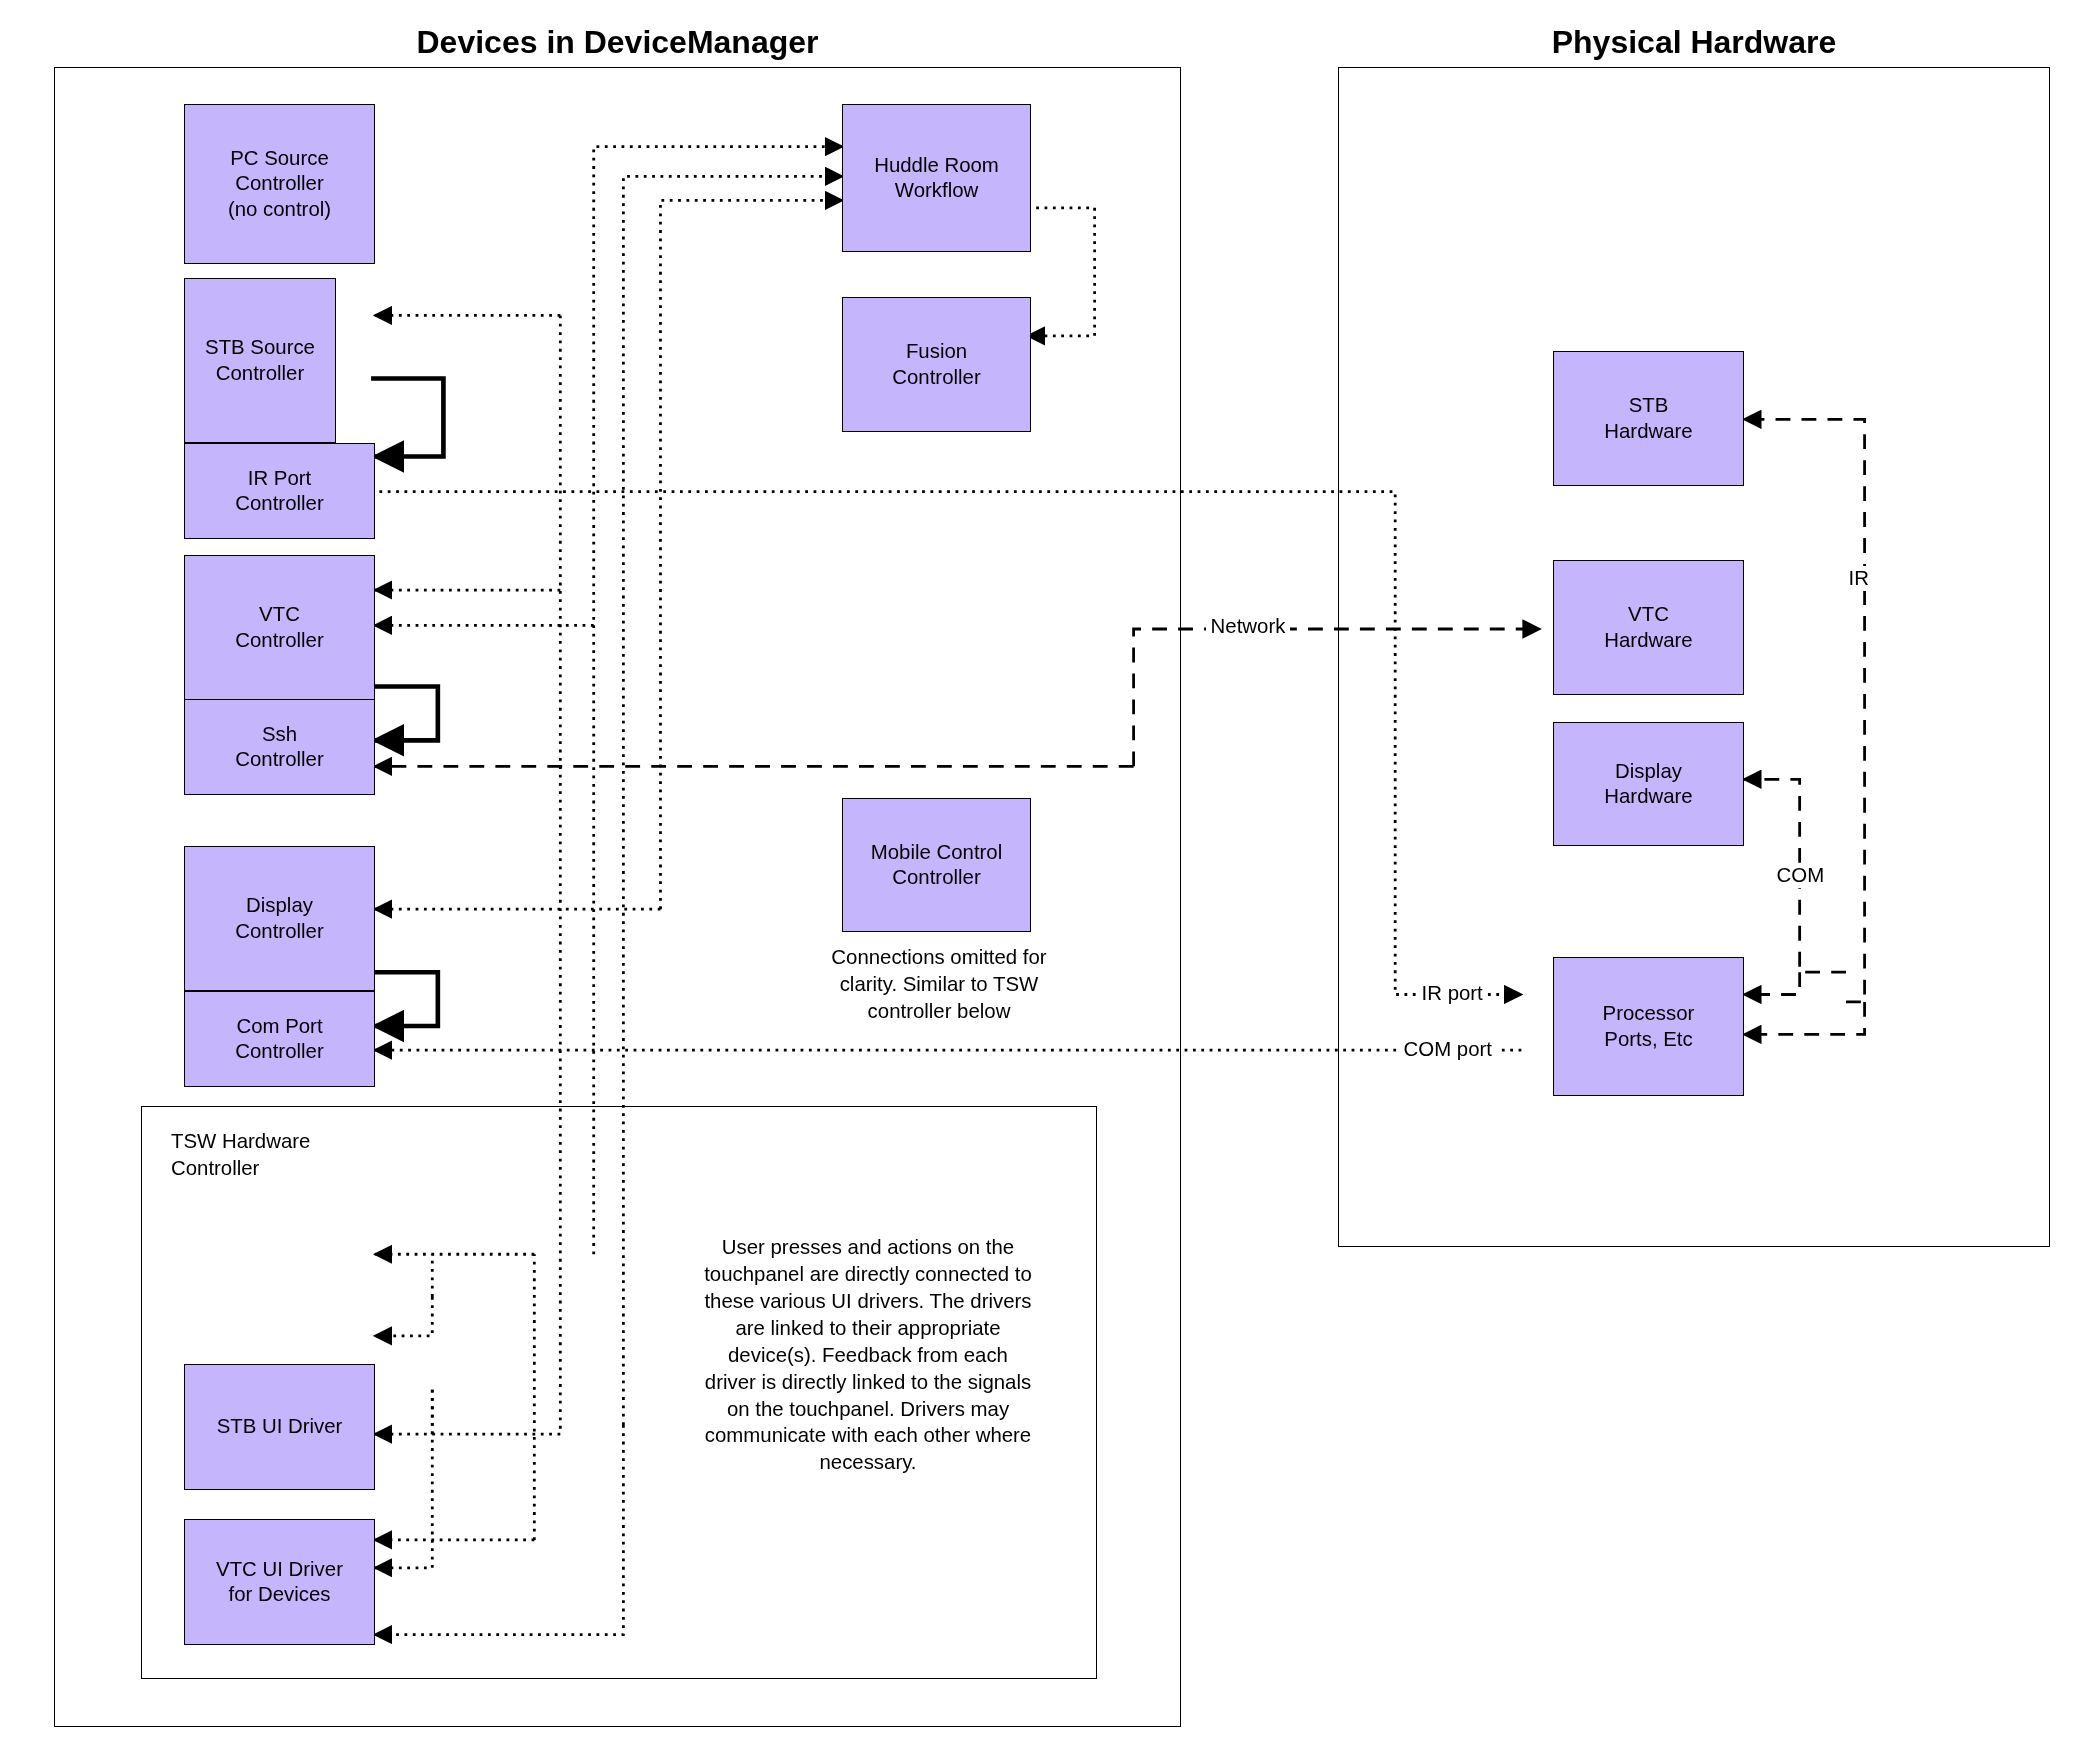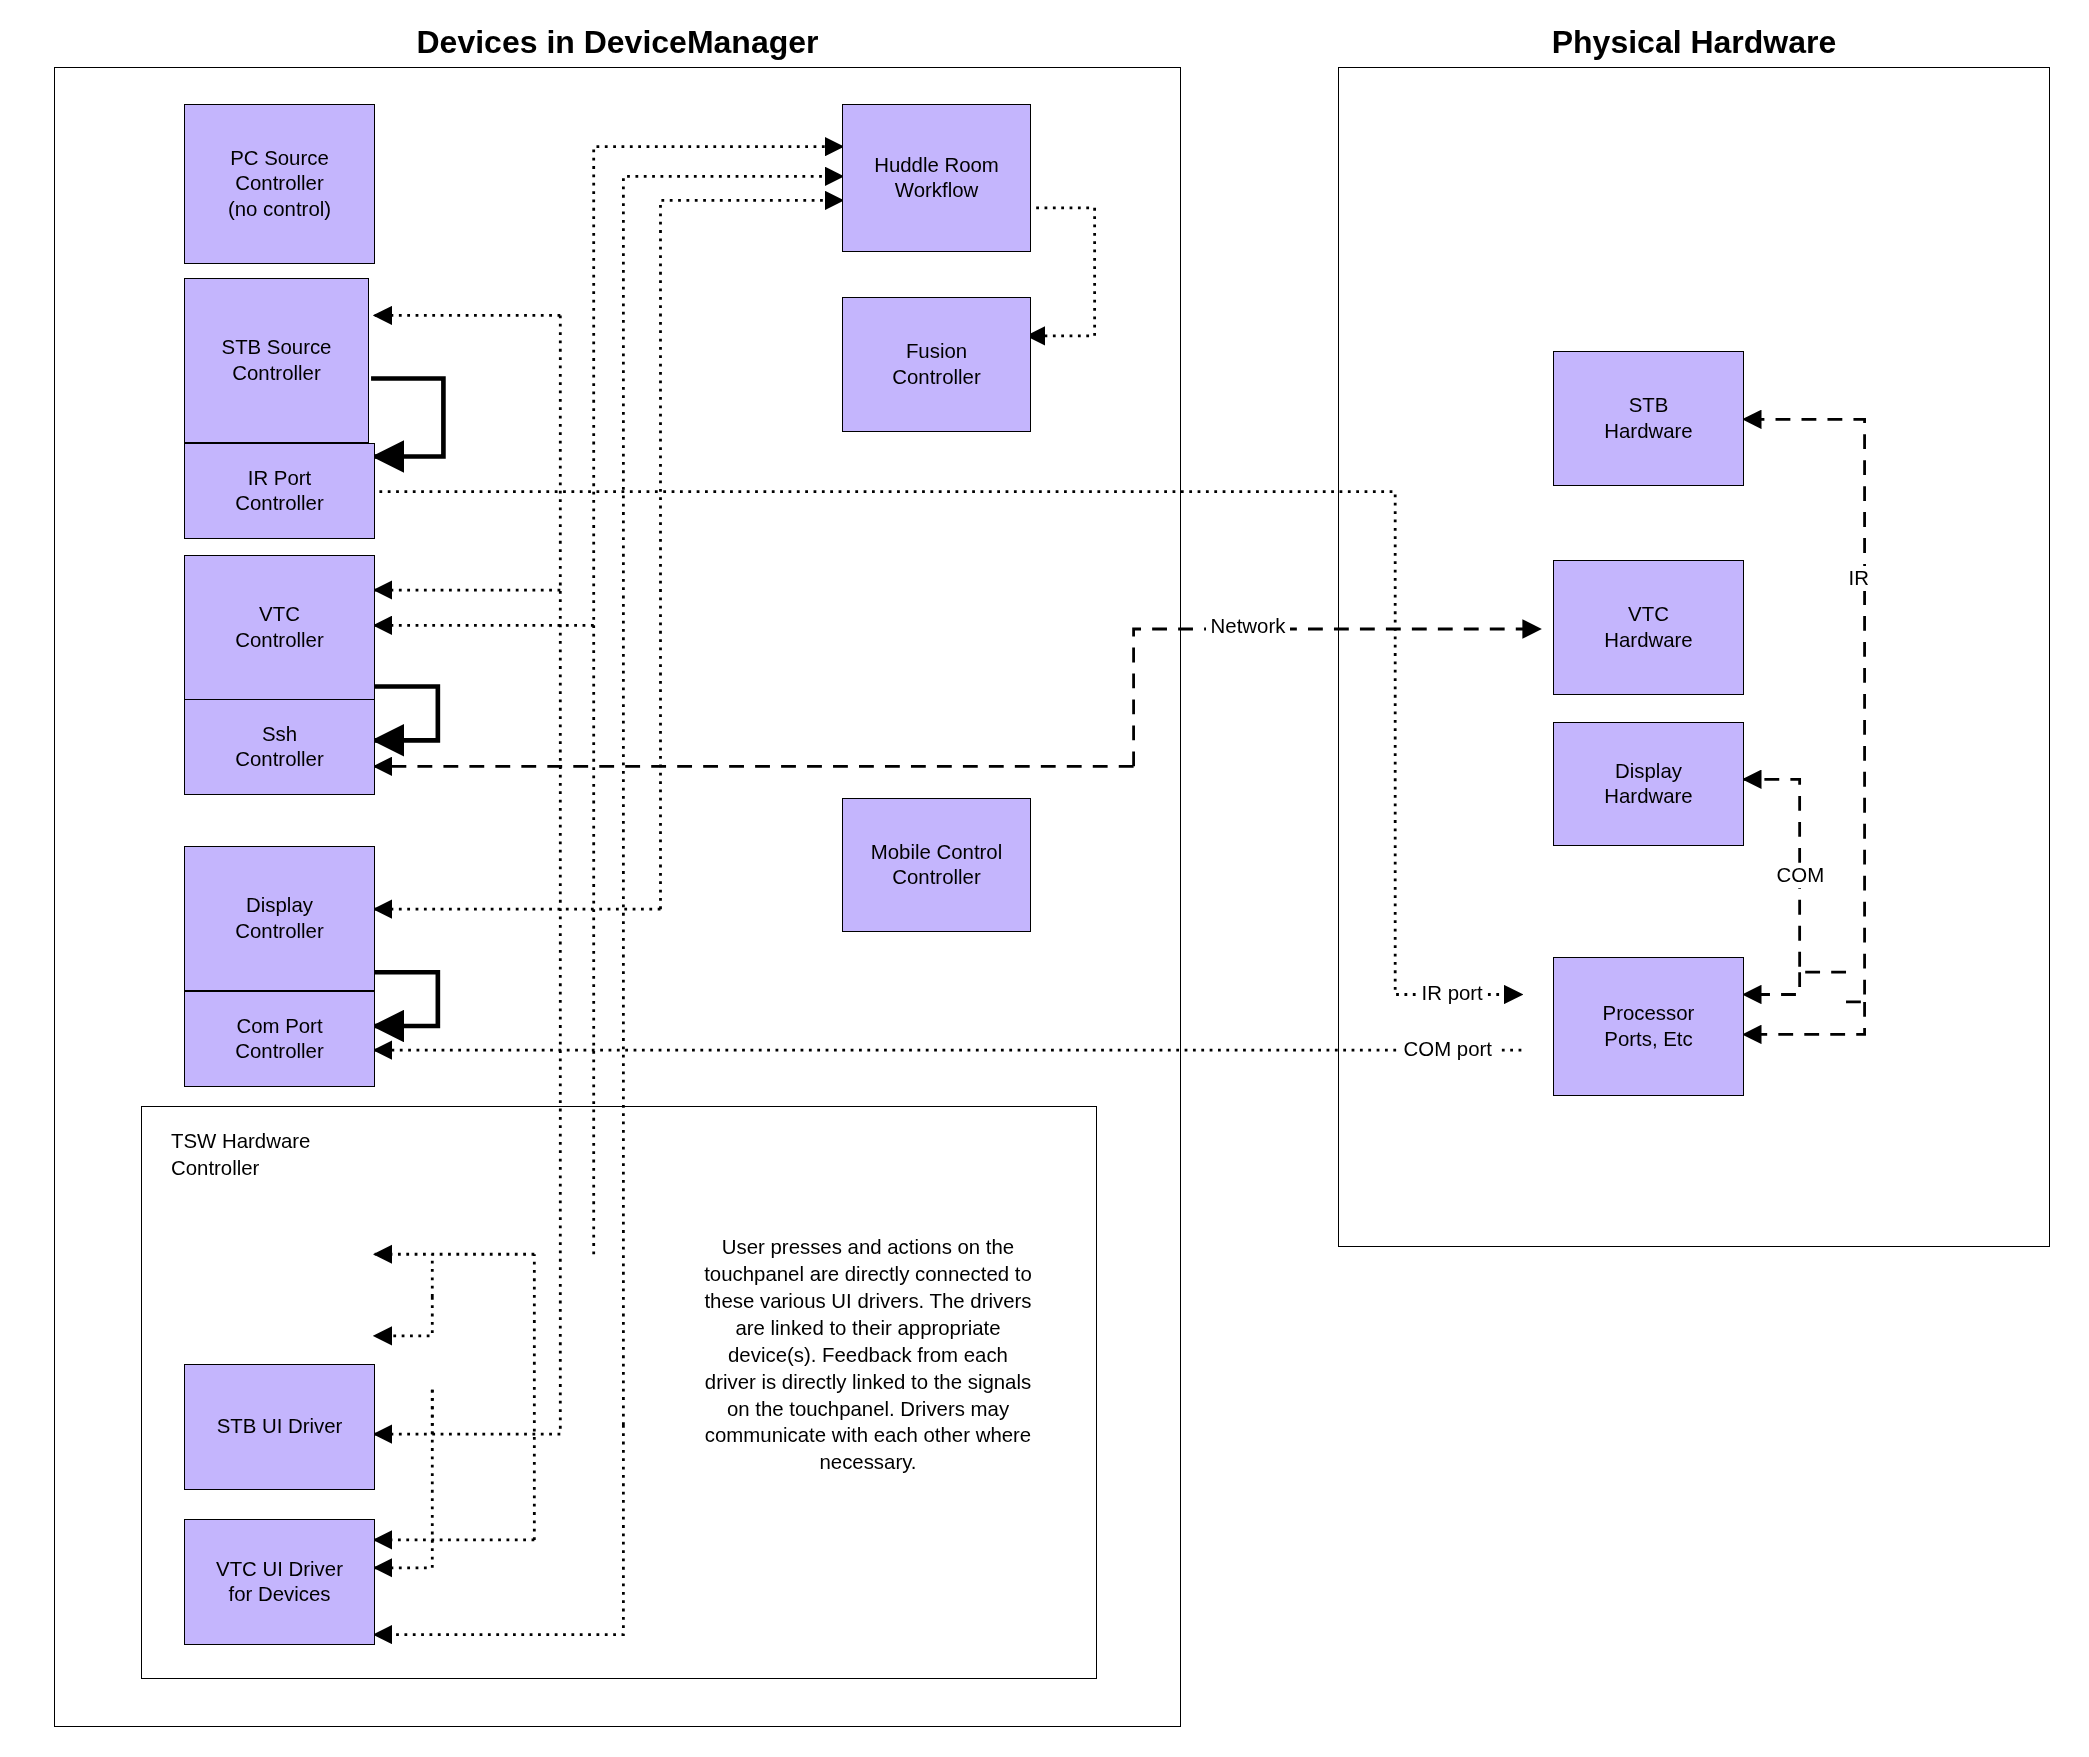--- a/index.html
+++ b/index.html
@@ -150,21 +150,21 @@
 
       <path d="M 2010,1080 L 2010,1115 L 1880,1115" stroke-dasharray="16,12" marker-end="url(#arrow)"></path>
       <path d="M 1940,1048 L 1940,1072 L 1880,1072" stroke-dasharray="16,12" marker-end="url(#arrow)"></path>
     </g>
   </svg>
 
   <div class="node" style="left:184px; top:104px; width:191px; height:160px; white-space:pre-line;">PC Source
 Controller
 (no control)</div>
 
-  <div class="node" style="left:184px; top:278px; width:185px; height:165px; white-space:pre-line;">STB Source
+  <div class="node" style="left:184px; top:278px; width:152px; height:165px; white-space:pre-line;">STB Source
 Controller</div>
 
   <div class="node" style="left:184px; top:443px; width:191px; height:96px; white-space:pre-line;">IR Port
 Controller</div>
 
   <div class="node" style="left:184px; top:555px; width:191px; height:145px; white-space:pre-line;">VTC
 Controller</div>
 
   <div class="node" style="left:184px; top:699px; width:191px; height:96px; white-space:pre-line;">Ssh
 Controller</div>
@@ -177,20 +177,21 @@
 
   <div class="node" style="left:842px; top:104px; width:189px; height:148px; white-space:pre-line;">Huddle Room
 Workflow</div>
 
   <div class="node" style="left:842px; top:297px; width:189px; height:135px; white-space:pre-line;">Fusion
 Controller</div>
 
   <div class="node" style="left:842px; top:798px; width:189px; height:134px; white-space:pre-line;">Mobile Control
 Controller</div>
 
+  <div class="plaintext" style="left:813px; top:944px; width:252px;">Connections omitted for clarity. Similar to TSW controller below</div>
 
 
   <div class="node" style="left:184px; top:1364px; width:191px; height:126px;text-align:center;">STB UI Driver</div>
 
   <div class="node" style="left:184px; top:1519px; width:191px; height:126px; white-space:pre-line;">VTC UI Driver
 for Devices</div>
 
   <div class="plaintext" style="left:701px; top:1234px; width:334px; text-align:center;">User presses and actions on the touchpanel are directly connected to these various UI drivers.  The drivers are linked to their appropriate device(s). Feedback from each driver is directly linked to the signals on the touchpanel. Drivers may communicate with each other where necessary.</div>
 
   <div class="node" style="left:1553px; top:351px; width:191px; height:135px; white-space:pre-line;">STB

